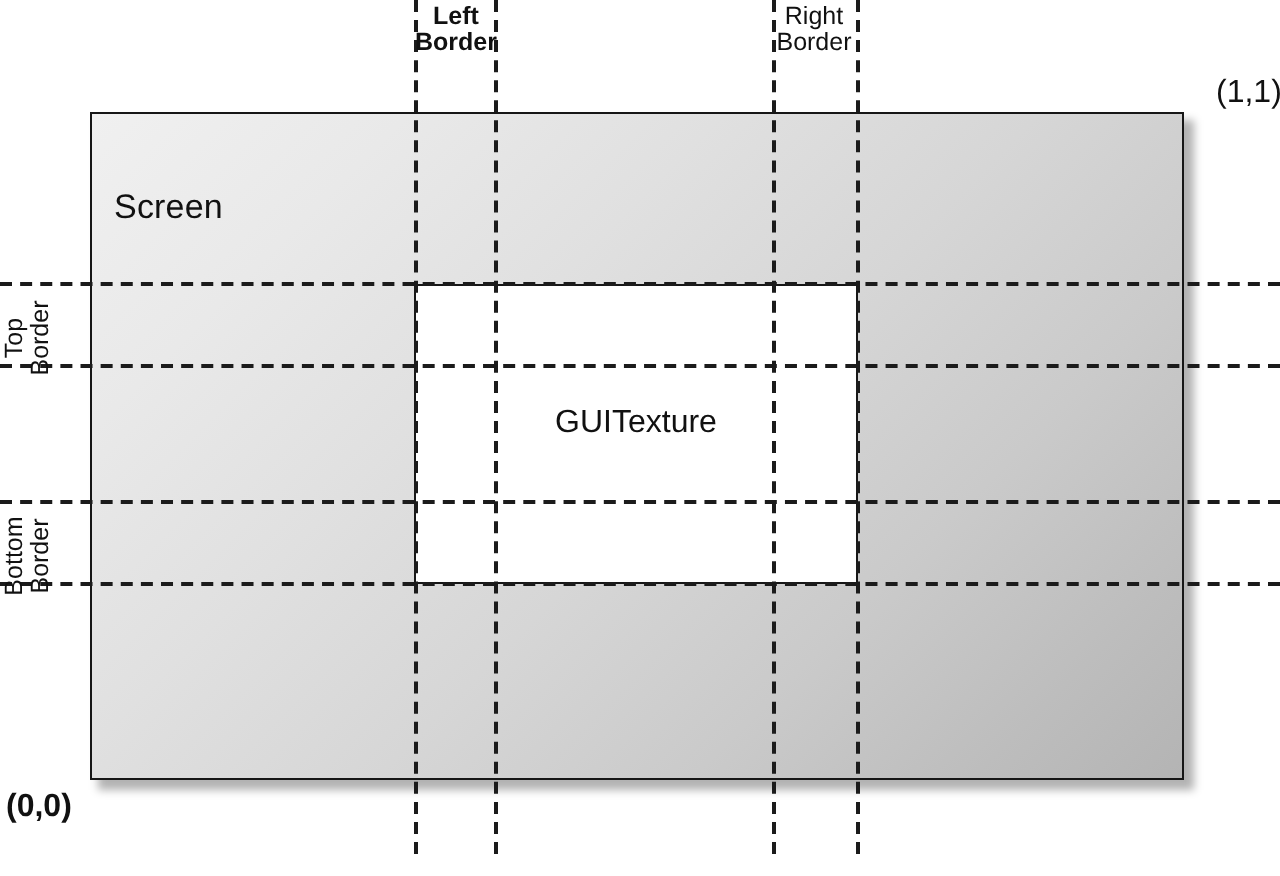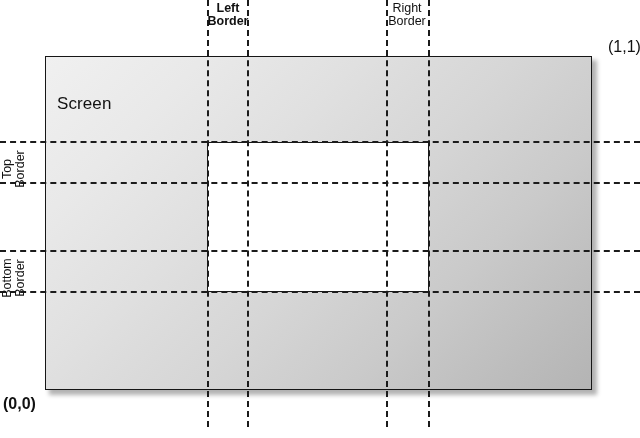--- a/index.html
+++ b/index.html
@@ -137,20 +137,21 @@
 </head>
 <body>
 
 <div id="stage">
 
   <div class="screen-shadow"></div>
   <div class="screen-rect"></div>
   <div class="screen-label">Screen</div>
 
   <div class="tex-rect"></div>
+  <div class="tex-label">GUITexture</div>
 
   <div class="vline" style="left:207px;"></div>
   <div class="vline" style="left:247px;"></div>
   <div class="vline" style="left:386px;"></div>
   <div class="vline" style="left:428px;"></div>
 
   <div class="hline" style="top:141px;"></div>
   <div class="hline" style="top:182px;"></div>
   <div class="hline" style="top:250px;"></div>
   <div class="hline" style="top:291px;"></div>

